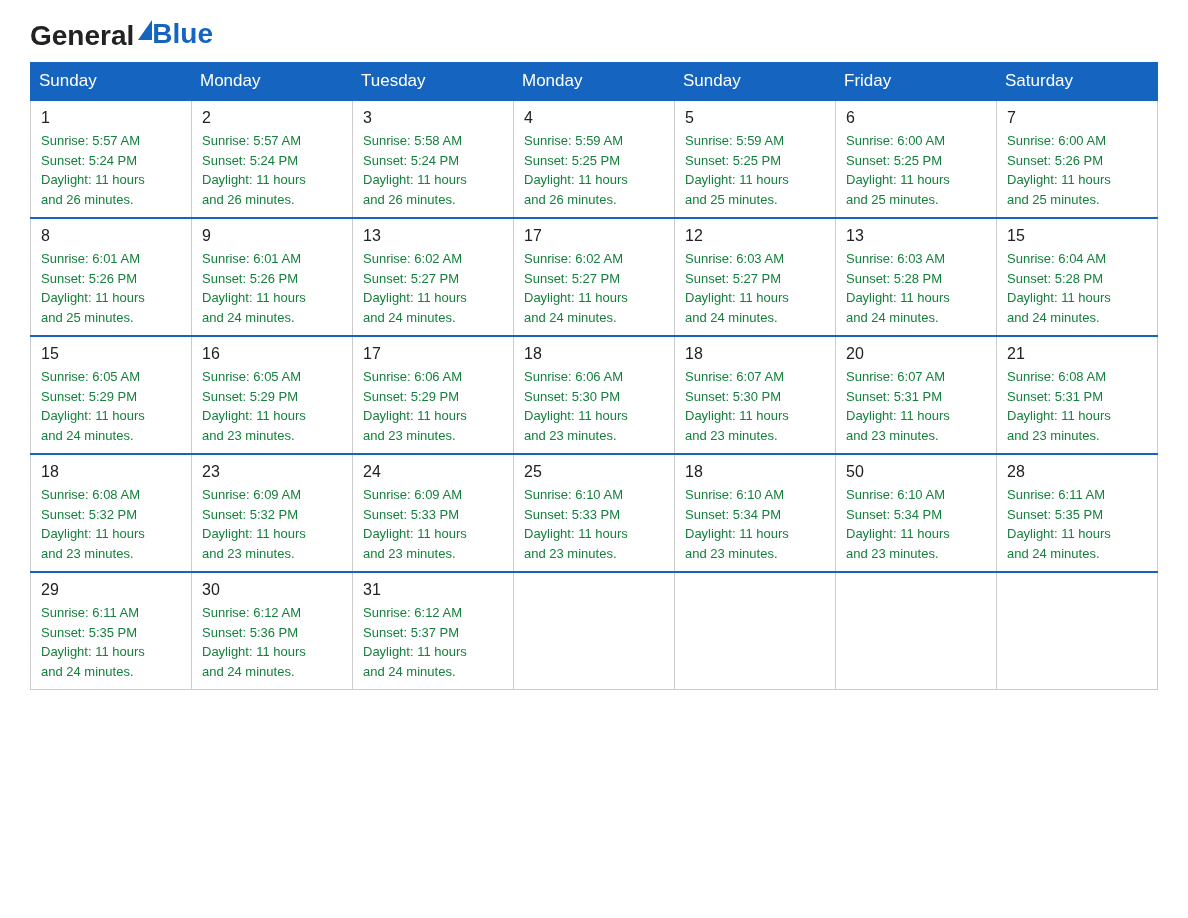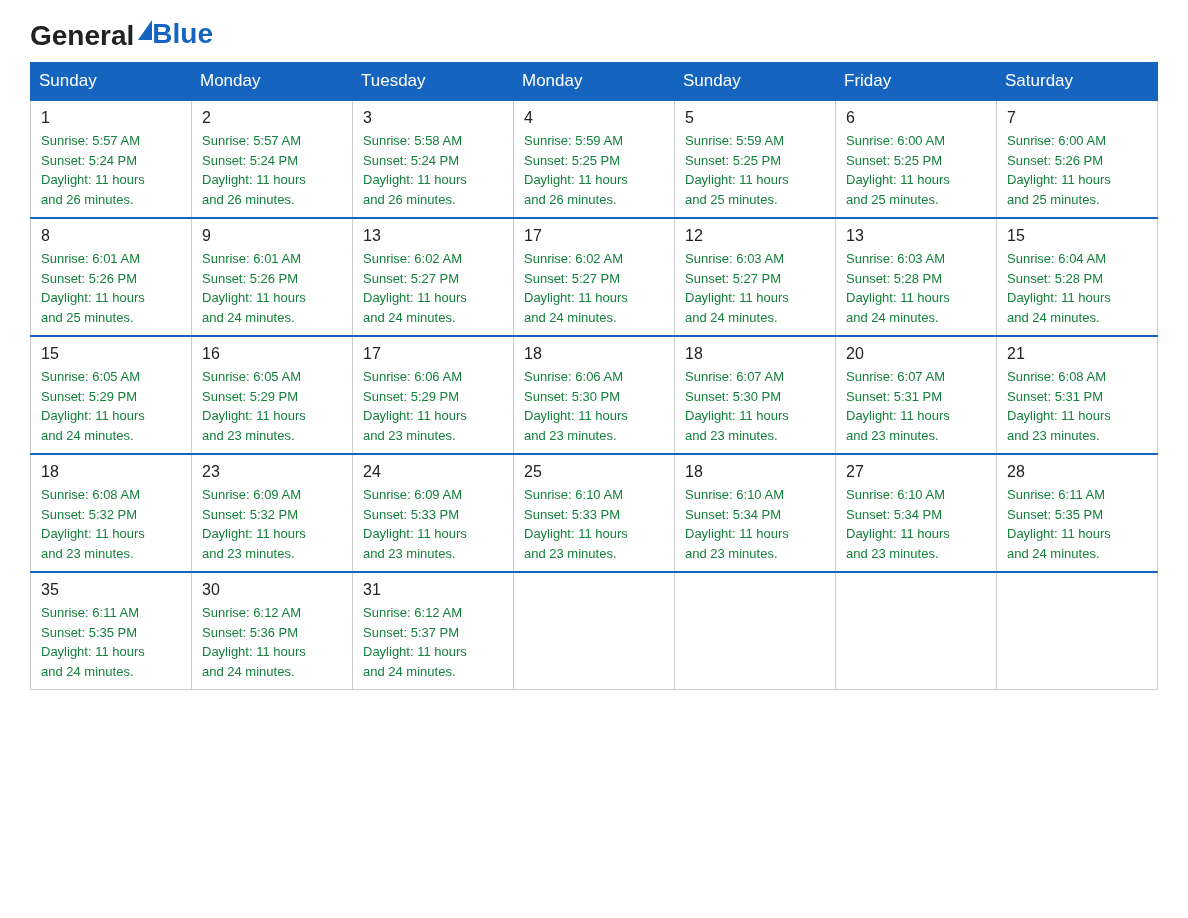--- a/index.html
+++ b/index.html
@@ -214,31 +214,31 @@
         </td>
         <td>
           <span class="day-num">25</span>
           <div class="day-info">Sunrise: 6:10 AM<br>Sunset: 5:33 PM<br>Daylight: 11 hours<br>and 23 minutes.</div>
         </td>
         <td>
           <span class="day-num">18</span>
           <div class="day-info">Sunrise: 6:10 AM<br>Sunset: 5:34 PM<br>Daylight: 11 hours<br>and 23 minutes.</div>
         </td>
         <td>
-          <span class="day-num">27</span>
+          <span class="day-num">50</span>
           <div class="day-info">Sunrise: 6:10 AM<br>Sunset: 5:34 PM<br>Daylight: 11 hours<br>and 23 minutes.</div>
         </td>
         <td>
           <span class="day-num">28</span>
           <div class="day-info">Sunrise: 6:11 AM<br>Sunset: 5:35 PM<br>Daylight: 11 hours<br>and 24 minutes.</div>
         </td>
       </tr>
       <tr class="week-row">
         <td>
-          <span class="day-num">35</span>
+          <span class="day-num">29</span>
           <div class="day-info">Sunrise: 6:11 AM<br>Sunset: 5:35 PM<br>Daylight: 11 hours<br>and 24 minutes.</div>
         </td>
         <td>
           <span class="day-num">30</span>
           <div class="day-info">Sunrise: 6:12 AM<br>Sunset: 5:36 PM<br>Daylight: 11 hours<br>and 24 minutes.</div>
         </td>
         <td>
           <span class="day-num">31</span>
           <div class="day-info">Sunrise: 6:12 AM<br>Sunset: 5:37 PM<br>Daylight: 11 hours<br>and 24 minutes.</div>
         </td>

